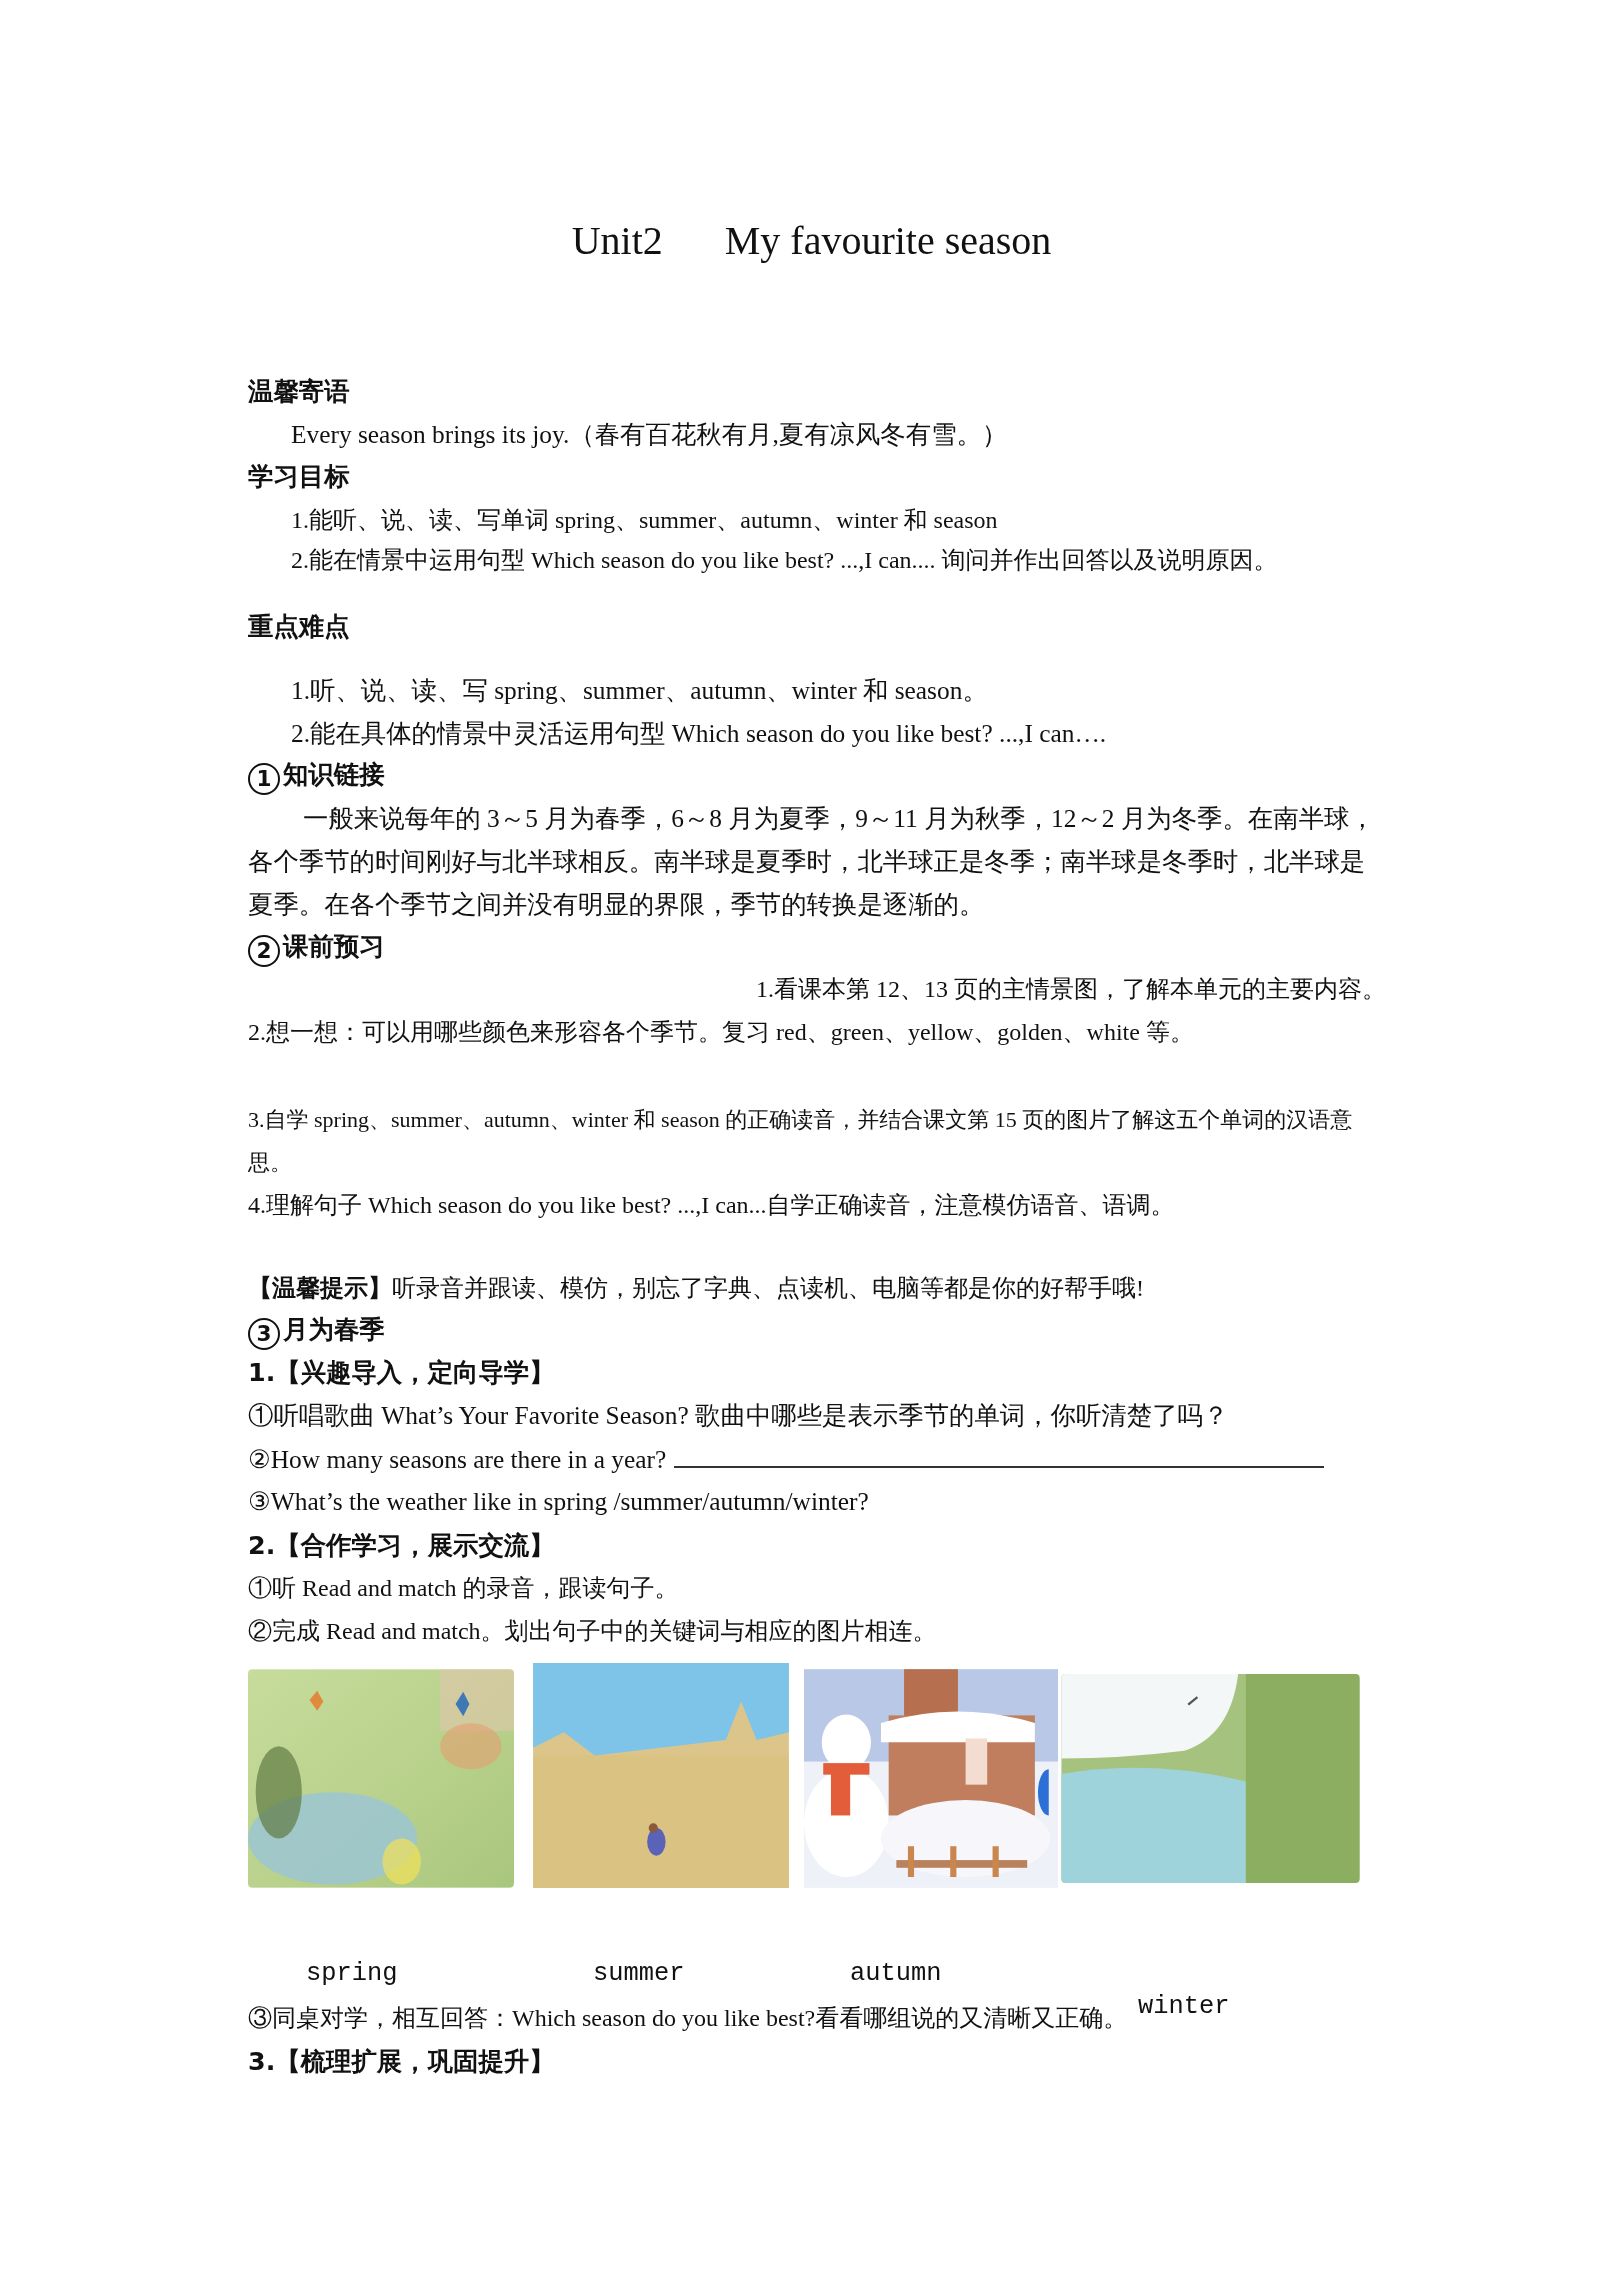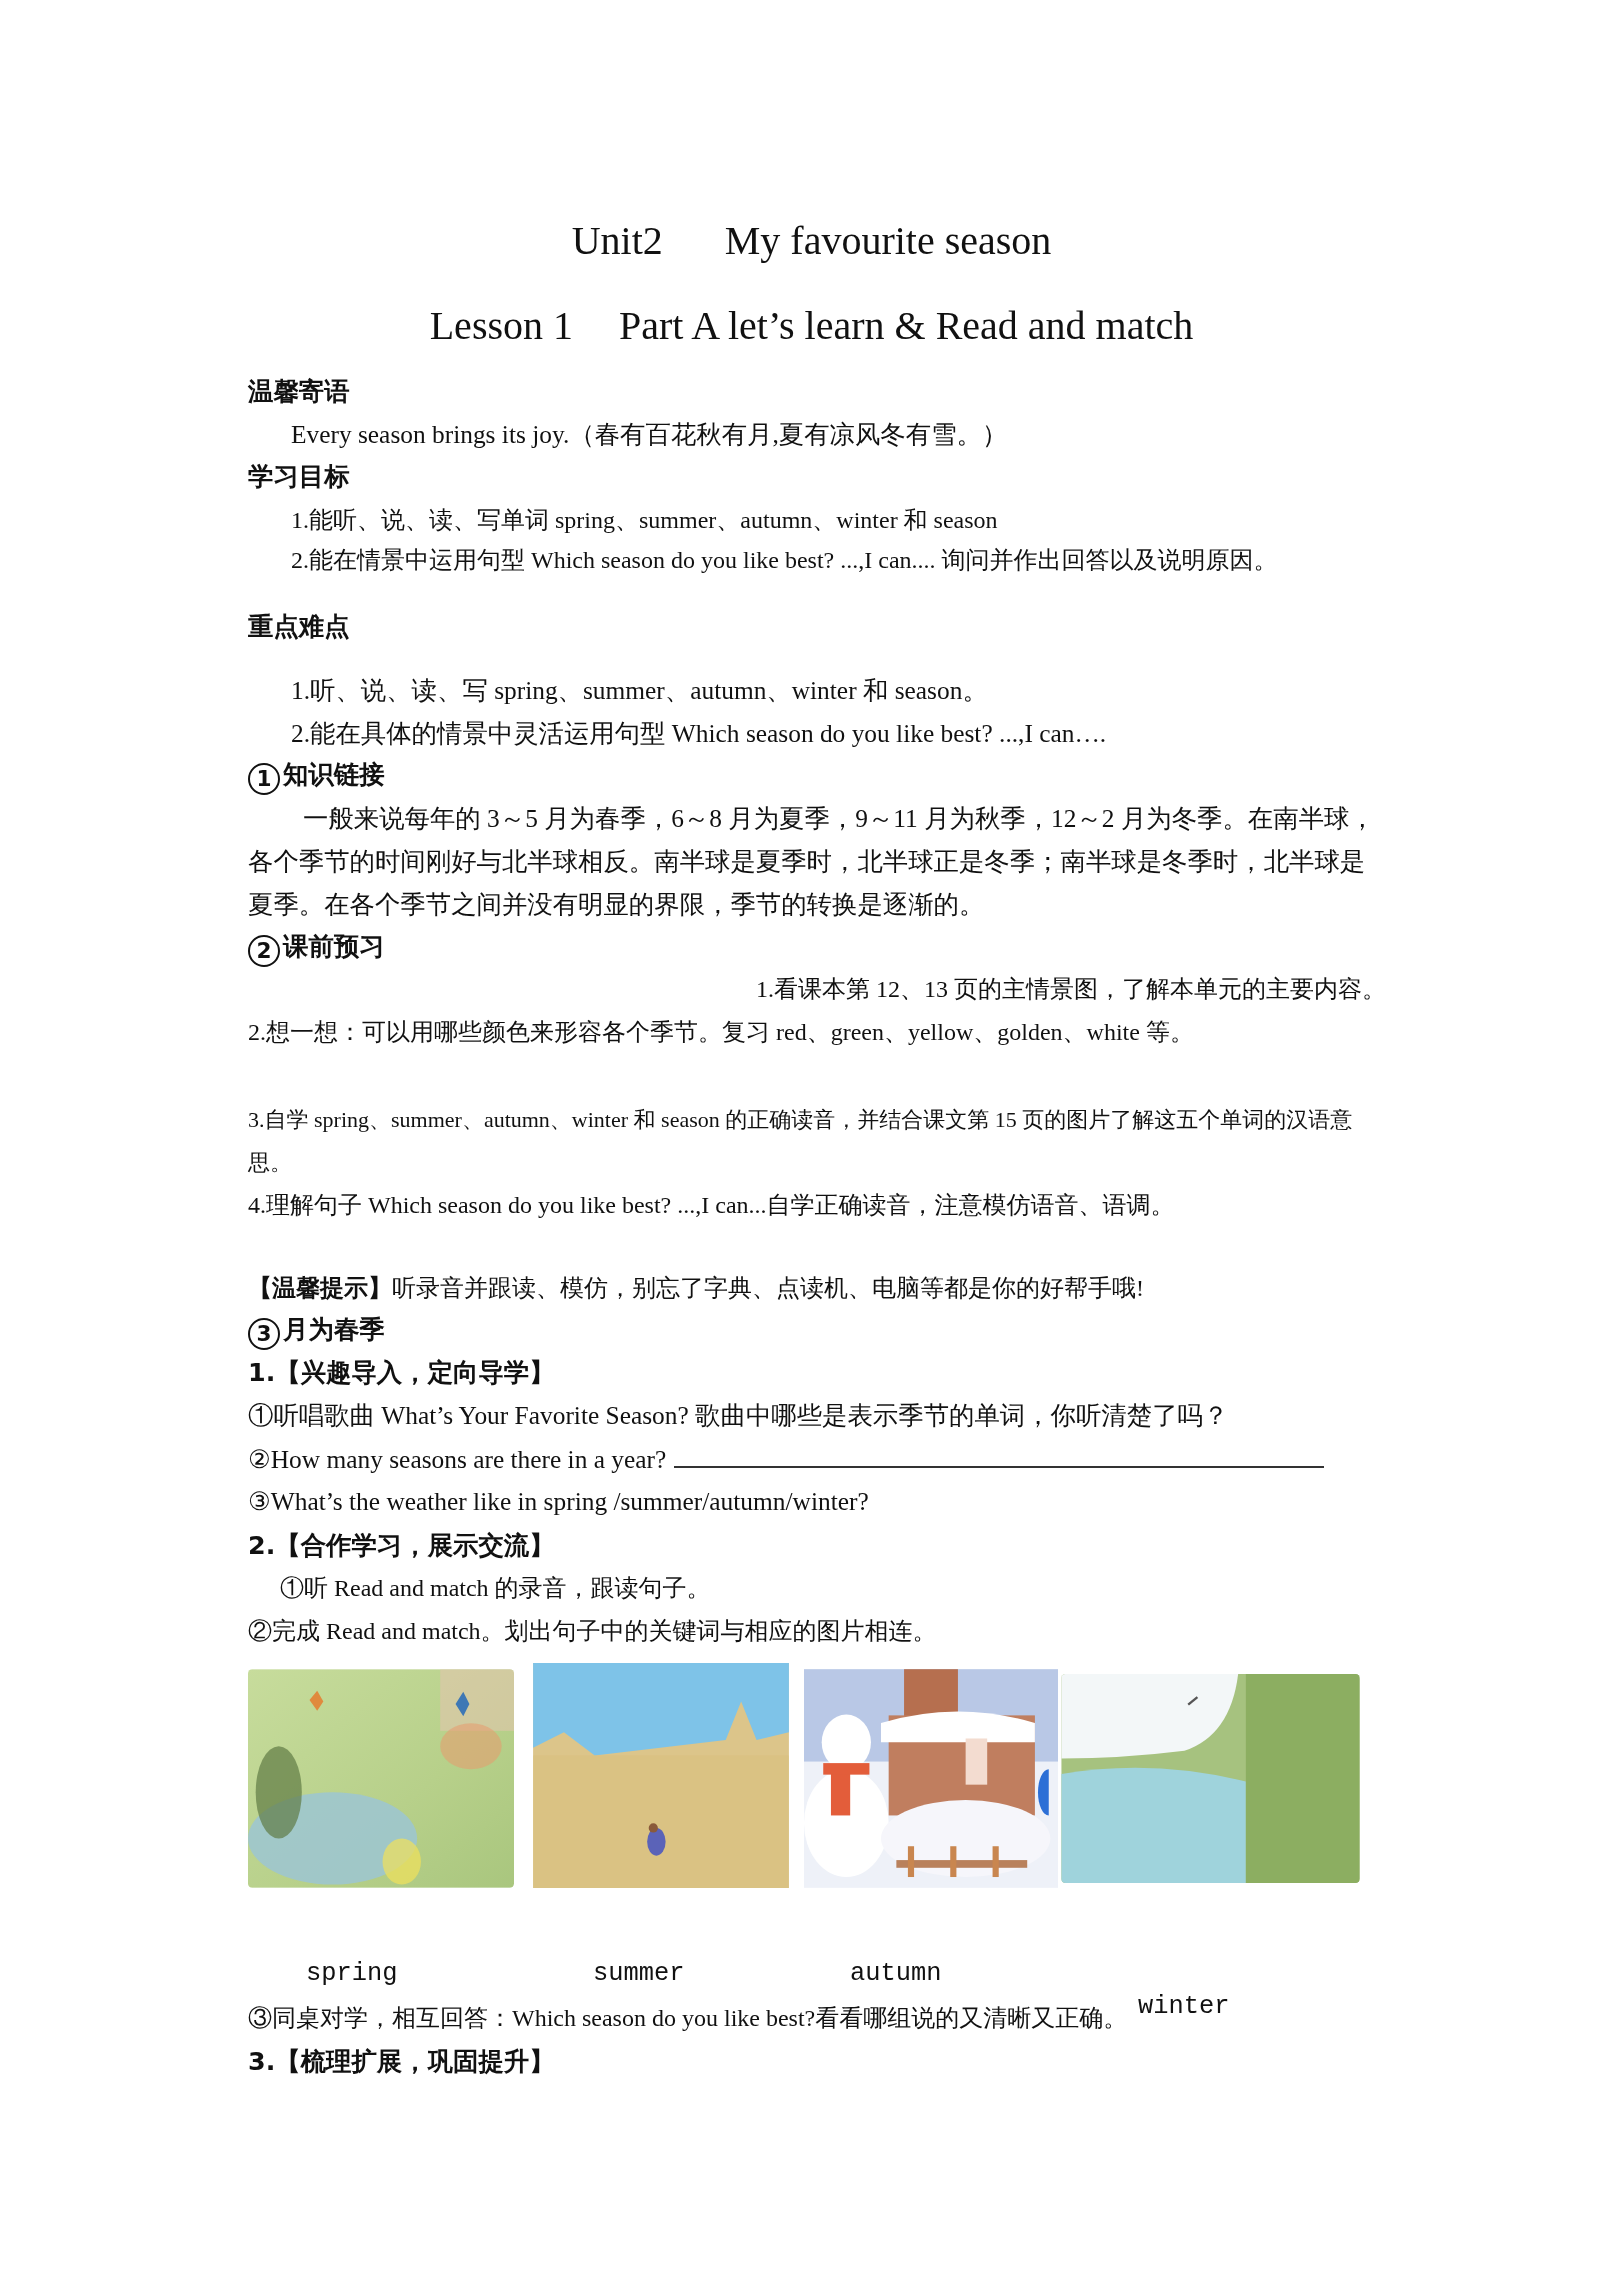--- a/index.html
+++ b/index.html
@@ -22,23 +22,20 @@
   .lbl { font-family:"Liberation Mono","DejaVu Sans Mono",monospace; font-size:25.4px; position:absolute; top:1959px; }
   .bold { font-weight:bold; }
 </style>
 </head>
 <body>
 
 <div class="page">
 
   <div class="abs title serif" style="top:217px;">
     <span>Unit2</span><span>My favourite season</span>
-  </div>
-  <div class="abs title serif" style="top:302px;">
-    <span style="margin-right:46px;">Lesson 1</span><span style="margin-left:0;">Part A let’s learn &amp; Read and match</span>
   </div>
 
   <div class="abs head" style="top:375px;">温馨寄语</div>
   <div class="abs body ind" style="top:418px;">Every season brings its joy.（春有百花秋有月,夏有凉风冬有雪。）</div>
 
   <div class="abs head" style="top:460px;">学习目标</div>
   <div class="abs body ind mono" style="top:504px; font-size:24px;">1.能听、说、读、写单词 spring、summer、autumn、winter 和 season</div>
   <div class="abs body mono wrap" style="top:539px; left:248px; text-indent:43px; font-size:24px;">2.能在情景中运用句型 Which season do you like best?  ...,I can....  询问并作出回答以及说明原因。</div>
 
   <div class="abs head" style="top:610px;">重点难点</div>
@@ -65,21 +62,21 @@
     <span class="circ">3</span><span>月为春季</span>
   </div>
   <div class="abs head" style="top:1356px;">1.【兴趣导入，定向导学】</div>
   <div class="abs body left" style="top:1399px;">①听唱歌曲 What’s Your Favorite Season? 歌曲中哪些是表示季节的单词，你听清楚了吗？</div>
   <div class="abs body left" style="top:1443px;">
     <span>②How many seasons are there in a year?</span><span class="blank"></span>
   </div>
   <div class="abs body left" style="top:1486px;">③What’s the weather like in spring /summer/autumn/winter?</div>
 
   <div class="abs head" style="top:1529px;">2.【合作学习，展示交流】</div>
-  <div class="abs body mono left" style="top:1572px; font-size:24px;margin-left:32px;">①听 Read and match 的录音，跟读句子。</div>
+  <div class="abs body mono left" style="top:1572px; font-size:24px;">①听 Read and match 的录音，跟读句子。</div>
   <div class="abs body mono left" style="top:1615px; font-size:24px;">②完成 Read and match。划出句子中的关键词与相应的图片相连。</div>
 
   <div class="img" style="left:248px; top:1669px; width:266px; height:219px;">
     <svg width="266" height="219" viewBox="0 0 346 284">
       <defs>
         <linearGradient id="g1" x1="0" y1="0" x2="1" y2="1">
           <stop offset="0" stop-color="#c7dc9c"></stop>
             <stop offset="0.6" stop-color="#b7d08a"></stop>
             <stop offset="1" stop-color="#a9c67e"></stop>
         </linearGradient>

